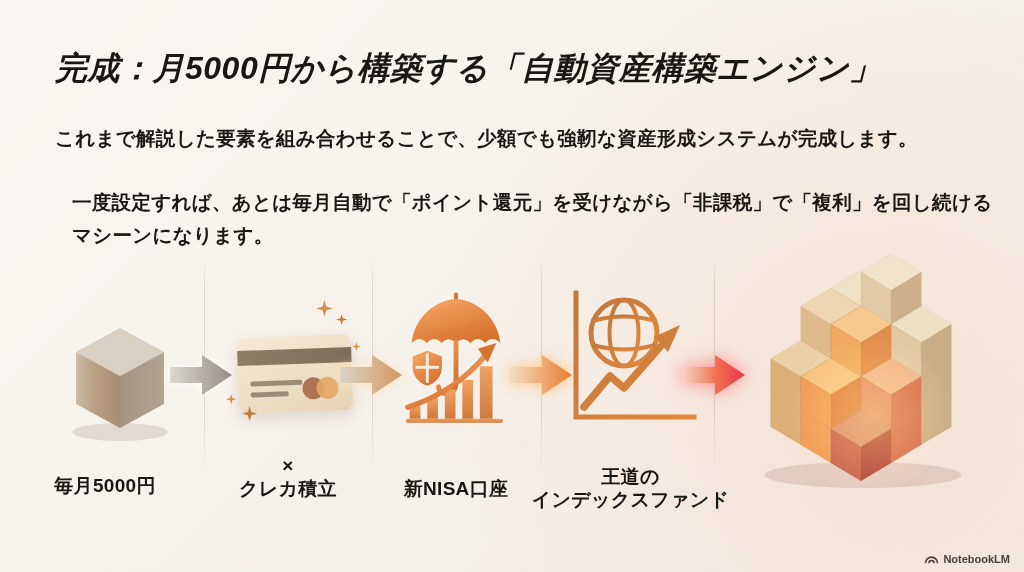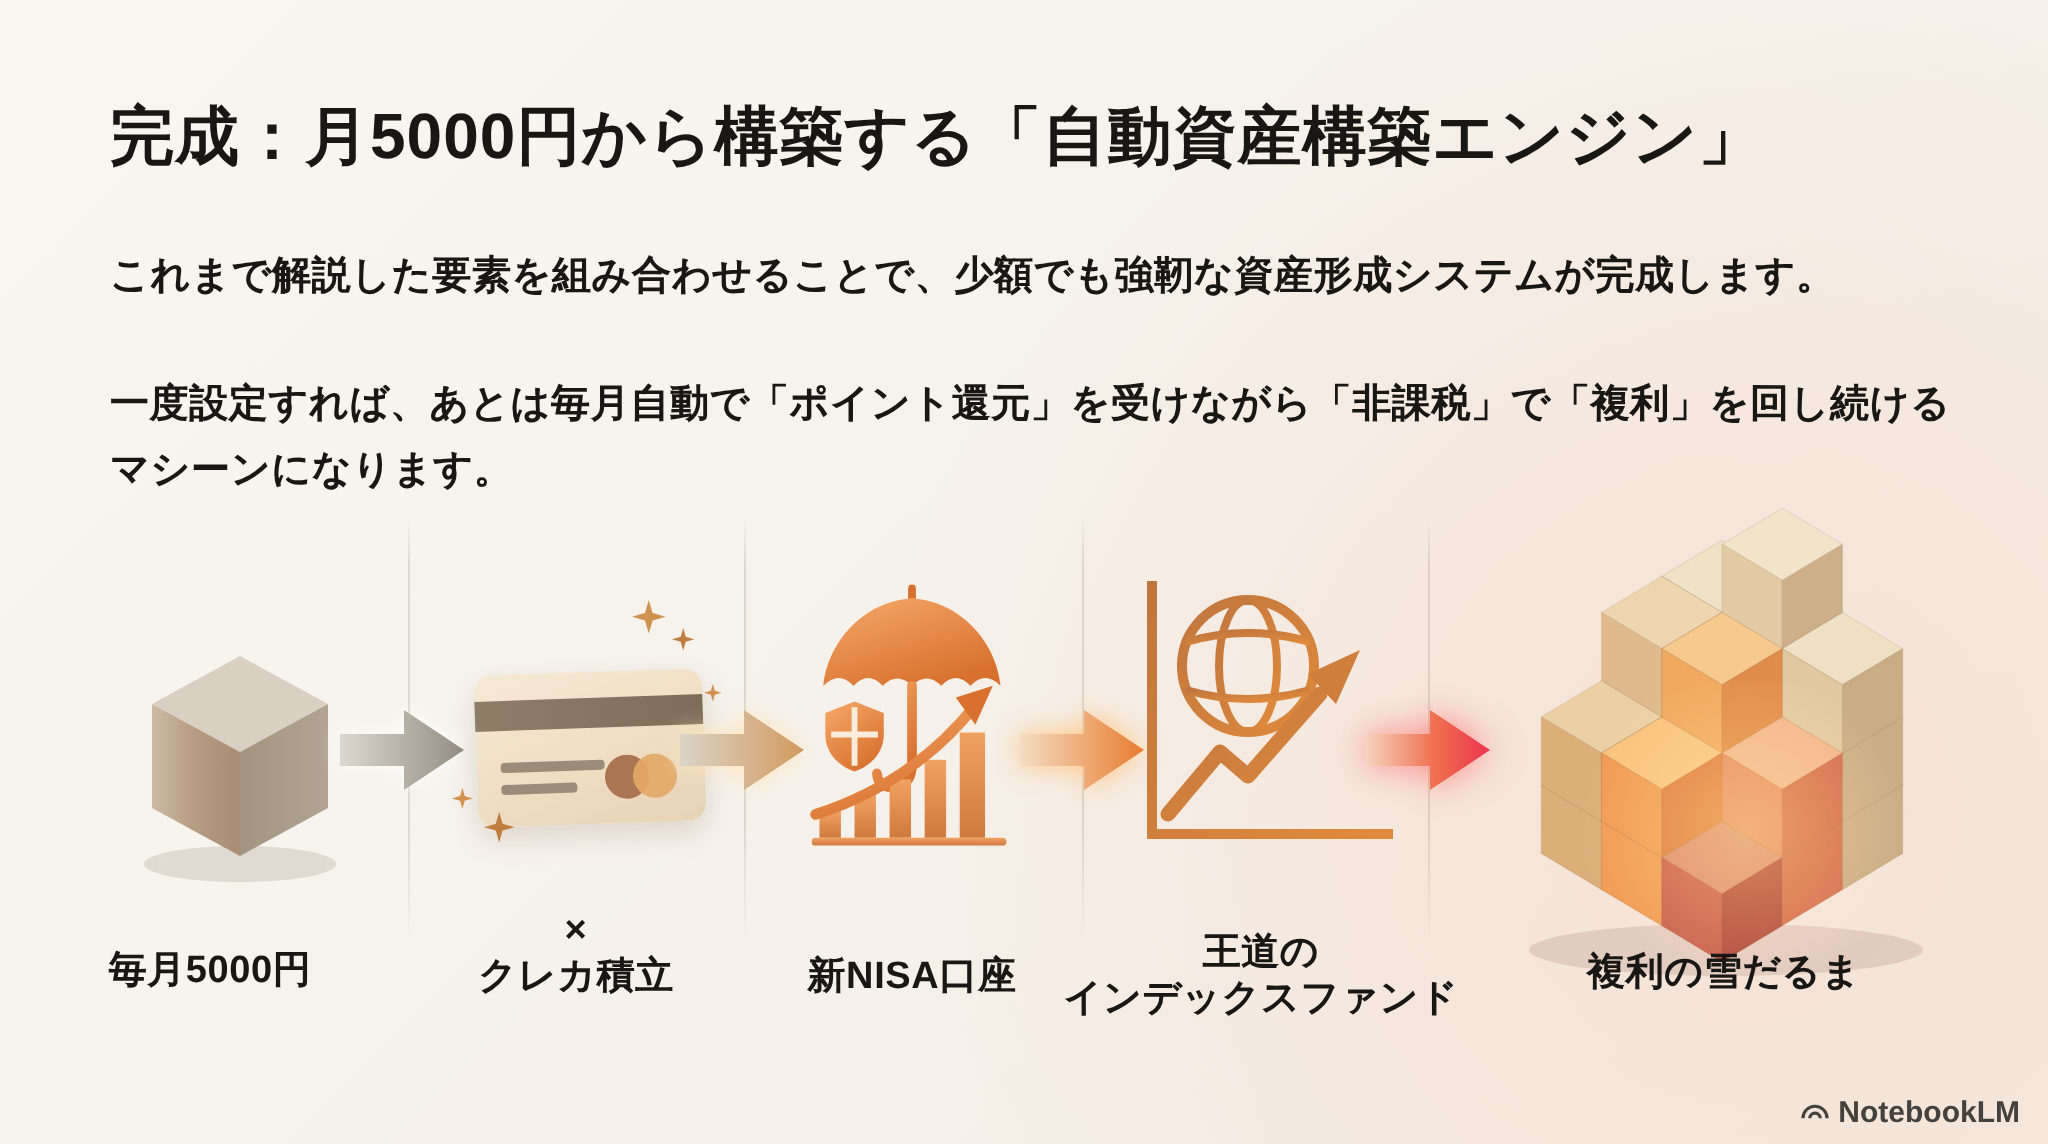--- a/index.html
+++ b/index.html
@@ -6,28 +6,28 @@
   .slide{
     position:relative;width:1024px;height:572px;overflow:hidden;
     font-family:"Liberation Sans","DejaVu Sans",sans-serif;
     background:
       radial-gradient(circle at 870px 400px, rgba(250,205,185,0.40), rgba(250,205,185,0) 45%),
       linear-gradient(135deg,#f9f6f1 0%,#f5f1ea 55%,#f2ece3 100%);
     color:#191714;
   }
   .title{
     position:absolute;left:55px;top:48px;width:930px;
-    font-size:32px;font-weight:700;letter-spacing:0.5px;line-height:1.25;
+    font-size:32px;font-weight:700;letter-spacing:0.5px;line-height:1.25;font-style:italic;
   }
   .para{
     position:absolute;left:55px;width:945px;
     font-size:19.5px;font-weight:700;line-height:1.7;letter-spacing:0.3px;
   }
   .para1{top:122px;}
-  .para2{top:186px;}
+  .para2{top:186px;margin-left:17px;}
   .divider{
     position:absolute;top:258px;width:1px;height:214px;
     background:linear-gradient(to bottom,rgba(120,108,92,0) 0%,rgba(120,108,92,0.20) 12%,rgba(120,108,92,0.20) 72%,rgba(120,108,92,0) 100%);
   }
   .step-label{
     position:absolute;text-align:center;
     font-size:19px;font-weight:700;line-height:1.22;letter-spacing:0.3px;
   }
   .arrow{position:absolute;width:64px;height:48px;}
   .arrow.a1{filter:drop-shadow(0 0 5px rgba(255,255,255,0.95));}
@@ -48,22 +48,22 @@
   .card-line.l2{left:12px;top:55px;width:38px;}
   .card-circle{position:absolute;border-radius:50%;width:22px;height:22px;}
   .card-circle.c1{right:28px;top:42px;background:#ab7453;}
   .card-circle.c2{right:14px;top:42px;background:#e3a866;opacity:0.92;}
   .blocks-glow{
     position:absolute;left:788px;top:340px;width:170px;height:150px;border-radius:50%;
     background:radial-gradient(circle,rgba(255,165,70,0.55) 0%,rgba(255,120,60,0.28) 45%,rgba(255,120,60,0) 72%);
     mix-blend-mode:screen;pointer-events:none;
   }
   .footer{
-    position:absolute;right:14px;bottom:7px;display:flex;align-items:flex-start;gap:4px;
-    font-size:15px;font-weight:700;color:#45413c;
+    position:absolute;right:14px;bottom:7px;display:flex;align-items:flex-end;gap:4px;
+    font-size:11px;font-weight:700;color:#45413c;
   }
 </style>
 </head>
 <body>
 
 <div class="slide">
 
   <div class="title">完成：月5000円から構築する「自動資産構築エンジン」</div>
   <div class="para para1">これまで解説した要素を組み合わせることで、少額でも強靭な資産形成システムが完成します。</div>
   <div class="para para2">
@@ -293,23 +293,20 @@
     <div>×</div>
     <div>クレカ積立</div>
   </div>
   <div class="step-label" style="left:381px;top:477px;width:150px">
     <div>新NISA口座</div>
   </div>
   <div class="step-label" style="left:528px;top:465px;width:205px">
     <div>王道の</div>
     <div>インデックスファンド</div>
   </div>
-  <div class="step-label" style="left:767px;top:475px;width:190px">
-    <div>複利の雪だるま</div>
-  </div>
 
   <div class="footer">
     <svg width="15" height="13" viewBox="0 0 16 14">
       <path d="M1.5 12 A6.5 6.5 0 0 1 14.5 12" fill="none" stroke="#45413c" stroke-width="1.7"></path>
       <path d="M5.2 12 A2.8 2.8 0 0 1 10.8 12" fill="none" stroke="#45413c" stroke-width="1.7"></path>
     </svg>
     <span>NotebookLM</span>
   </div>
 
 </div>

